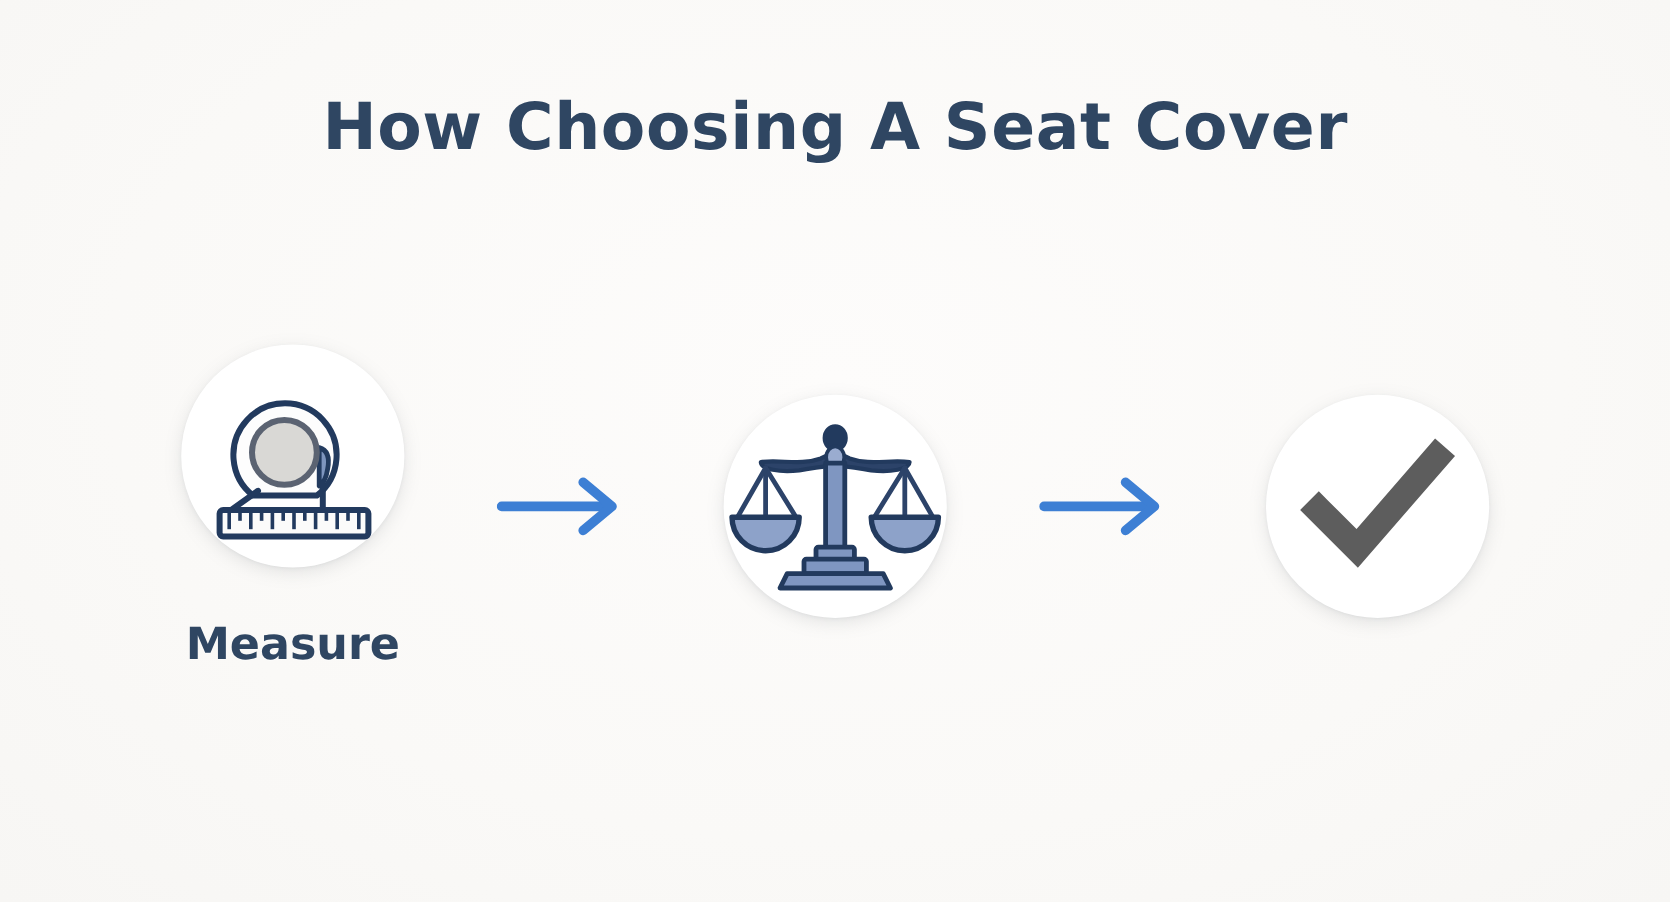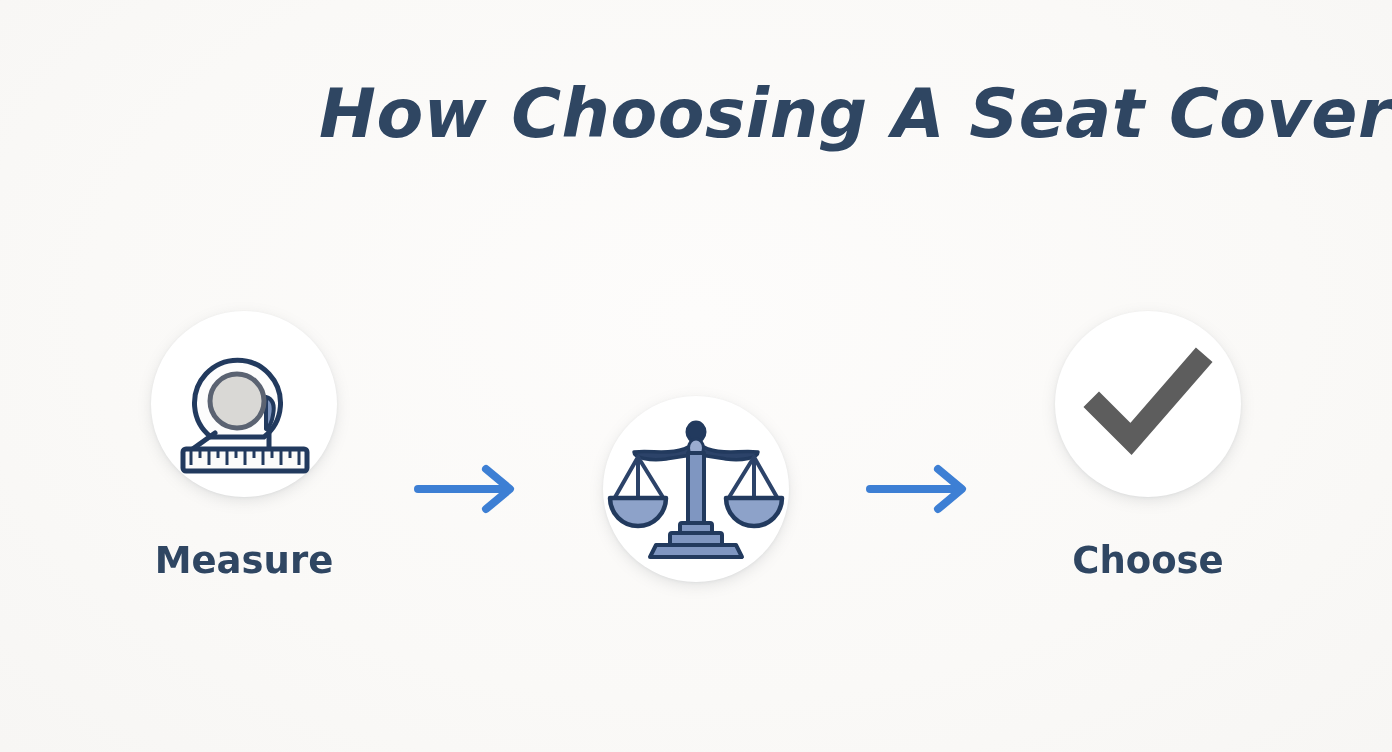--- a/index.html
+++ b/index.html
@@ -22,39 +22,38 @@
     height: 752px;
     background:
       radial-gradient(ellipse 1100px 700px at 50% 42%, #fdfcfb 0%, #faf9f7 55%, #f6f5f3 100%);
   }
 
   .page-title {
     position: absolute;
     left: 0;
     right: 0;
     top: 74px;
-    text-align: right;
-    font-size: 68px;
+    text-align: center;
+    font-size: 54px;
     font-weight: bold;
     letter-spacing: 0.5px;
     color: #2f4662;
     font-family: "DejaVu Sans", "Liberation Sans", sans-serif;
     text-shadow: 0 1px 0 rgba(255,255,255,0.65);
     white-space: nowrap;
-    font-style: italic;
   }
 
   .steps {
     position: absolute;
     left: 0;
     right: 0;
     top: 262px;
     height: 320px;
     display: flex;
-    align-items: flex-end;
+    align-items: center;
     justify-content: center;
   }
 
   .step {
     width: 226px;
     display: flex;
     flex-direction: column;
     align-items: center;
   }
 
@@ -185,17 +184,16 @@
         <polyline points="72,7 96,27 72,47" fill="none" stroke="#3d7fd4" stroke-width="8" stroke-linecap="round" stroke-linejoin="round"></polyline>
       </svg>
     </div>
 
     <div class="step">
       <div class="icon-circle">
         <svg width="130" height="110" viewBox="0 0 130 110">
           <path d="M16 58 L48 90 L114 14" fill="none" stroke="#5d5d5d" stroke-width="22" stroke-linecap="square" stroke-linejoin="miter"></path>
         </svg>
       </div>
-      <div class="step-label">Choose</div>
     </div>
 
   </div>
 </div>
 
 </body></html>

